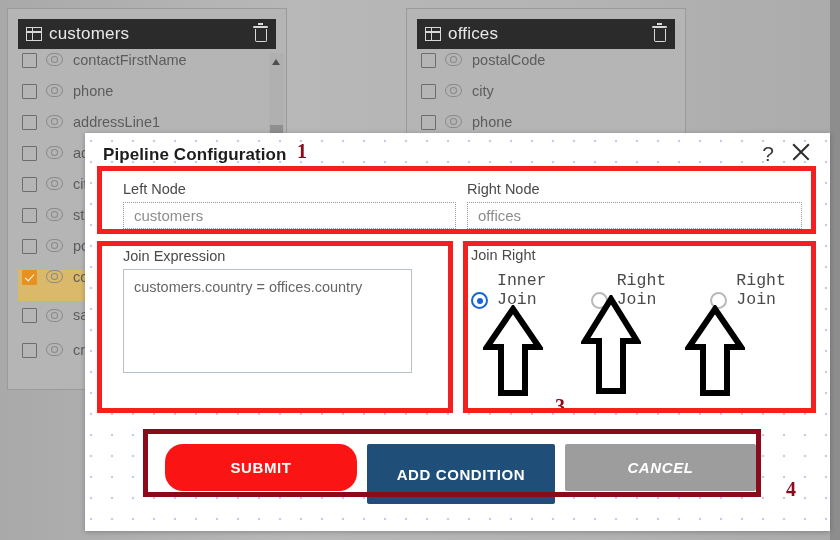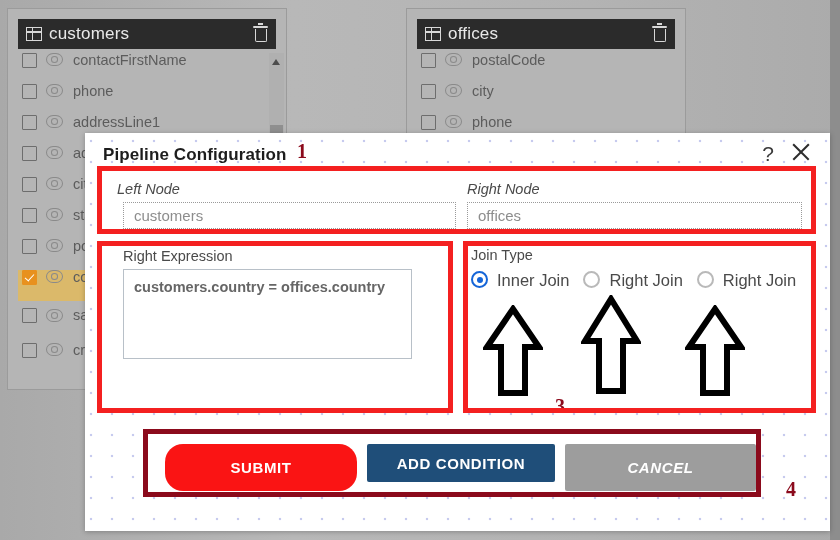--- a/index.html
+++ b/index.html
@@ -149,21 +149,21 @@
     position:absolute;border:5px solid #f42020;box-sizing:border-box;
     pointer-events:none;
   }
   .anno-box.dark{border-color:#8b0a1c;border-width:5px;}
   .anno-num{
     position:absolute;font-size:20px;font-weight:bold;color:#8b0a1c;
     font-family:"Liberation Serif", serif;
   }
 
   
-  .radio-row{position:absolute;display:flex;align-items:flex-start;}
+  .radio-row{position:absolute;display:flex;align-items:flex-end;font-family:Liberation Mono, monospace;}
   .radio{
     width:17px;height:17px;border-radius:50%;border:2px solid #b9b9b9;box-sizing:border-box;
     flex:0 0 auto;position:relative;background:#fff;
   }
   .radio.on{border-color:#1565d8;}
   .radio.on:after{
     content:"";position:absolute;left:3.5px;top:3.5px;width:6px;height:6px;
     border-radius:50%;background:#1565d8;
   }
   .radio-lbl{font-size:16.5px;color:#4a4a4a;margin:0 14px 0 9px;}
@@ -328,33 +328,33 @@
   </div>
 
   <div class="dialog" style="left:85px;top:133px;width:745px;height:398px;">
 
     <div class="dlg-title">Pipeline Configuration</div>
     <div class="help-icon">?</div>
     <div class="close-icon"></div>
 
     <div class="panel-white" style="left:12px;top:33px;width:719px;height:68px;"></div>
 
-    <div class="fieldlabel" style="position:absolute;left:32px;top:48px;font-style:italic;">Left Node</div>
+    <div class="fieldlabel" style="position:absolute;left:38px;top:48px;">Left Node</div>
     <div class="dotted-input" style="left:38px;top:69px;width:333px;height:27px;position:absolute;">customers</div>
 
-    <div class="fieldlabel" style="position:absolute;left:382px;top:48px;font-style:italic;">Right Node</div>
+    <div class="fieldlabel" style="position:absolute;left:382px;top:48px;">Right Node</div>
     <div class="dotted-input" style="left:382px;top:69px;width:335px;height:27px;position:absolute;">offices</div>
 
     <div class="panel-white" style="left:12px;top:108px;width:356px;height:172px;"></div>
-    <div class="fieldlabel" style="position:absolute;left:38px;top:115px;">Right Expression</div>
-    <div class="expr-box" style="position:absolute;left:38px;top:136px;width:289px;height:90px;font-weight:bold;">customers.country = offices.country</div>
+    <div class="fieldlabel" style="position:absolute;left:38px;top:115px;">Join Expression</div>
+    <div class="expr-box" style="position:absolute;left:38px;top:136px;width:289px;height:104px;">customers.country = offices.country</div>
     <div class="anno-num" style="left:155px;top:338px;">2</div>
 
     <div class="panel-white" style="left:378px;top:108px;width:353px;height:172px;"></div>
-    <div class="fieldlabel" style="position:absolute;left:386px;top:114px;">Join Type</div>
+    <div class="fieldlabel" style="position:absolute;left:386px;top:114px;">Join Right</div>
 
     <div class="radio-row" style="left:386px;top:138px;">
       <span class="radio on"></span>
       <span class="radio-lbl">Inner Join</span>
       <span class="radio"></span>
       <span class="radio-lbl">Right Join</span>
       <span class="radio"></span>
       <span class="radio-lbl">Right Join</span>
     </div>
 
@@ -366,21 +366,21 @@
     </svg>
     <svg class="arrow-svg" style="left:600px;top:172px;" width="60" height="92" viewBox="0 0 60 92">
       <polygon points="30,4 56,42 42,42 42,88 18,88 18,42 4,42" fill="#ffffff" stroke="#000000" stroke-width="6" stroke-linejoin="miter"></polygon>
     </svg>
 
     <div class="anno-num" style="left:470px;top:262px;">3</div>
 
     <div class="panel-white" style="left:58px;top:296px;width:618px;height:68px;"></div>
 
     <button class="btn btn-submit" style="left:80px;top:311px;width:192px;height:47px;border-radius:18px;">SUBMIT</button>
-    <button class="btn btn-add" style="left:282px;top:311px;width:188px;height:38px;">ADD CONDITION</button>
+    <button class="btn btn-add" style="left:282px;top:311px;width:188px;height:60px;">ADD CONDITION</button>
     <button class="btn btn-cancel" style="left:480px;top:311px;width:191px;height:47px;font-style:italic;">CANCEL</button>
   </div>
 
   <div class="anno-box" style="left:97px;top:166px;width:719px;height:68px;"></div>
   <div class="anno-num" style="left:297px;top:140px;">1</div>
 
   <div class="anno-box" style="left:97px;top:241px;width:356px;height:172px;"></div>
 
   <div class="anno-box" style="left:463px;top:241px;width:353px;height:172px;"></div>
 

